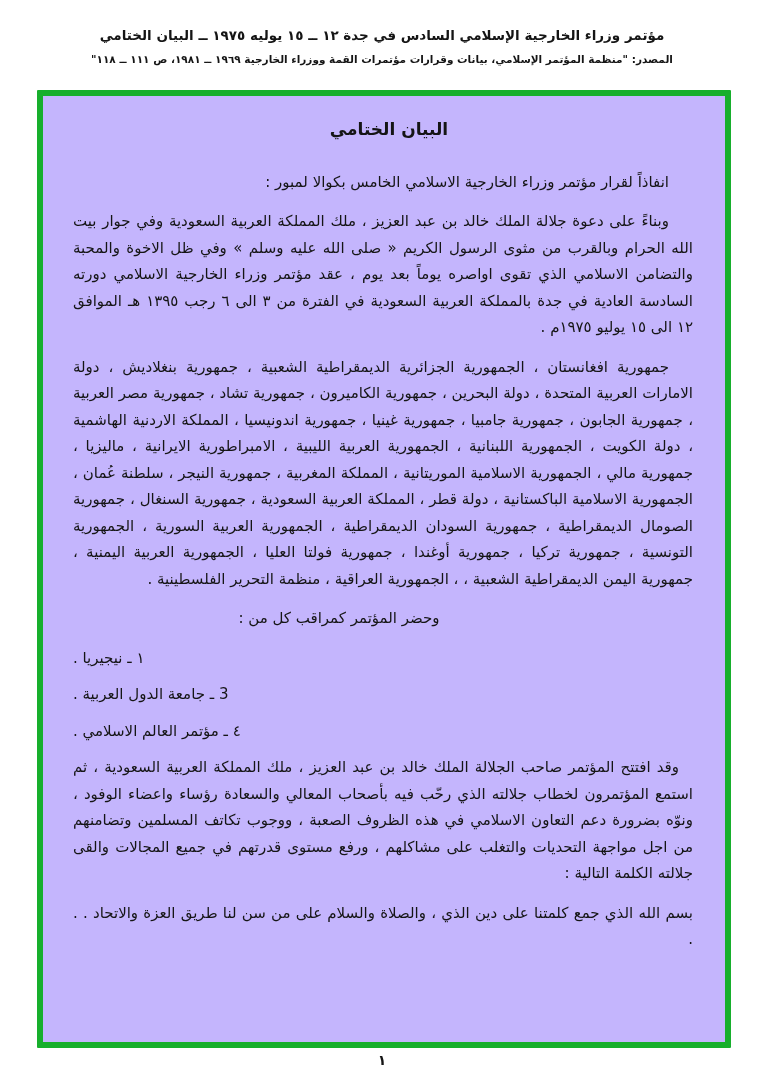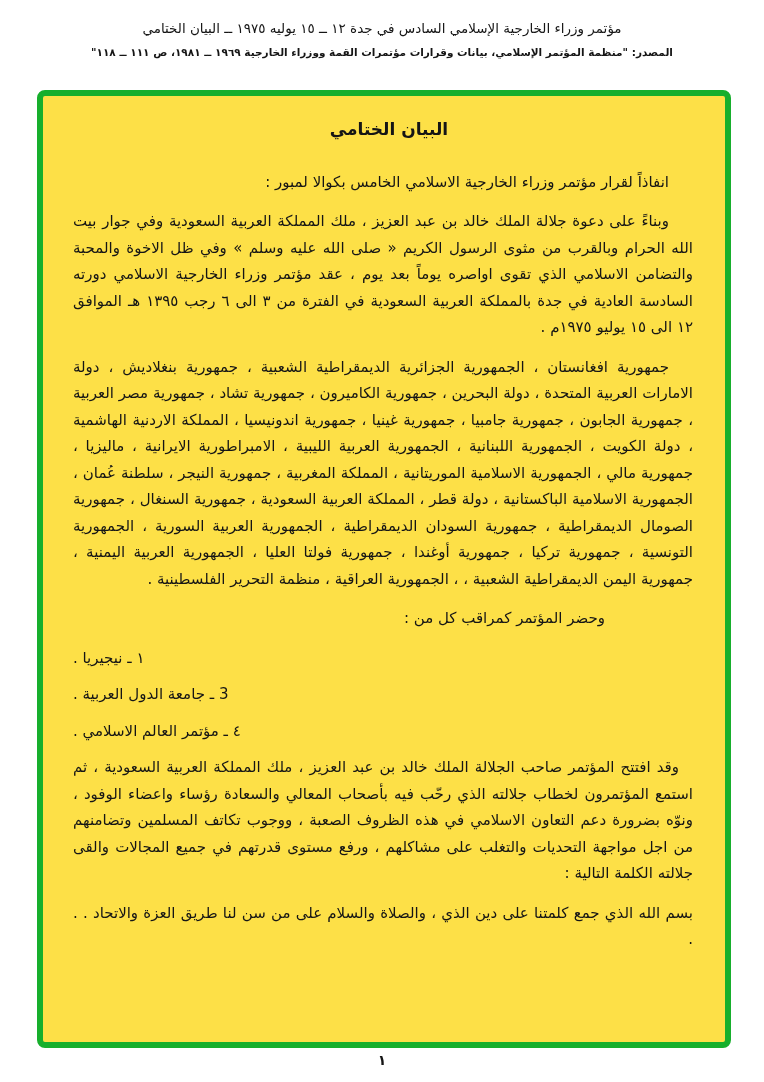--- a/index.html
+++ b/index.html
@@ -18,40 +18,41 @@
   .page-header {
     position: absolute;
     top: 20px;
     left: 0;
     right: 0;
     text-align: center;
     direction: rtl;
   }
   .page-header .line1 {
     font-size: 13.5px;
-    font-weight: normal;
+    font-weight: bold;
     letter-spacing: 0;
+    margin-top: 7px;
   }
   .page-header .line2 {
     font-size: 10.5px;
     font-weight: bold;
     margin-top: 10px;
   }
   .frame {
     position: absolute;
     left: 37px;
     top: 90px;
     width: 694px;
     height: 958px;
     box-sizing: border-box;
     border: 6px solid #17af2c;
-    border-radius: 8px;
+    border-radius: 1px;
     padding: 10px 20px 0 30px;
     overflow: hidden;
-    background: #fde047;
+    background: #c4b5fd;
   }
   .doc {
     direction: rtl;
     text-align: justify;
     font-size: 15px;
     line-height: 26.5px;
   }
   .doc-title {
     text-align: center;
     font-weight: bold;
@@ -62,21 +63,21 @@
     margin: 0 12px 13px 0;
   }
   .indent {
     text-indent: 24px;
   }
   .indent-sm {
     text-indent: 14px;
   }
   .observers-intro {
     padding-right: 88px;
-    text-align: right;
+    text-align: center;
   }
   .observer-item {
     padding-right: 70px;
     text-align: left;
     margin: 0 0 10px 0 !important;
   }
   .observer-list {
     margin-bottom: 4px;
   }
   .page-number {

